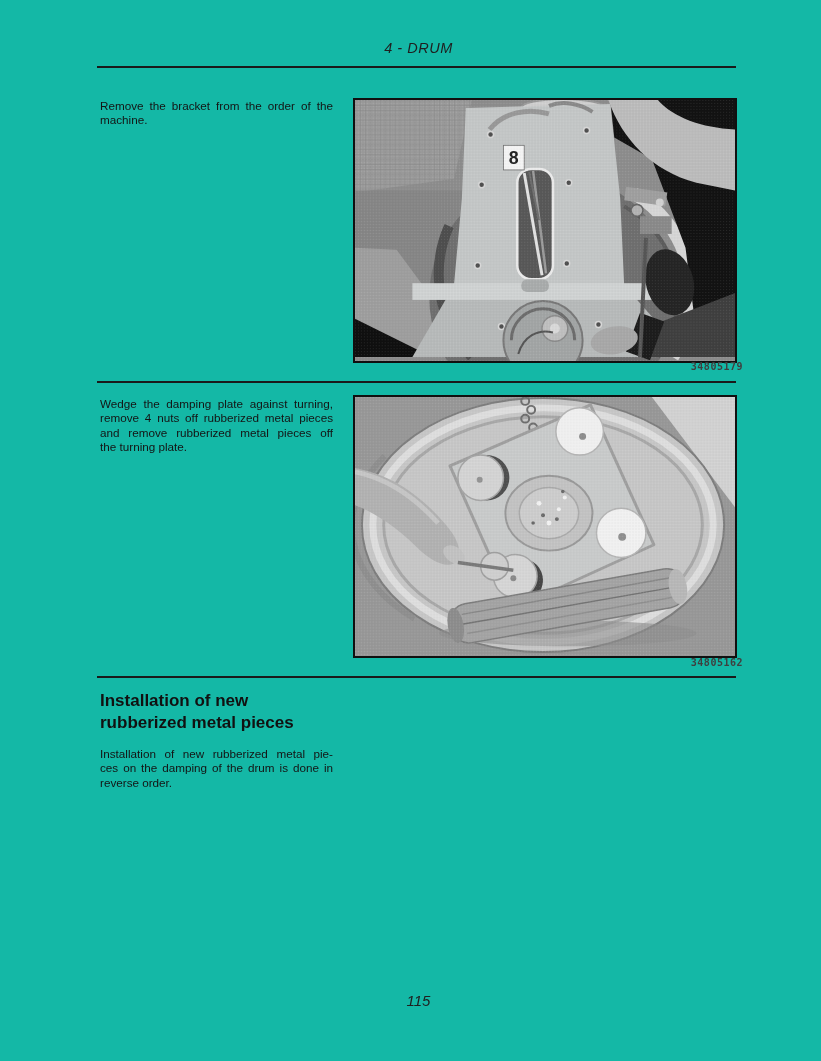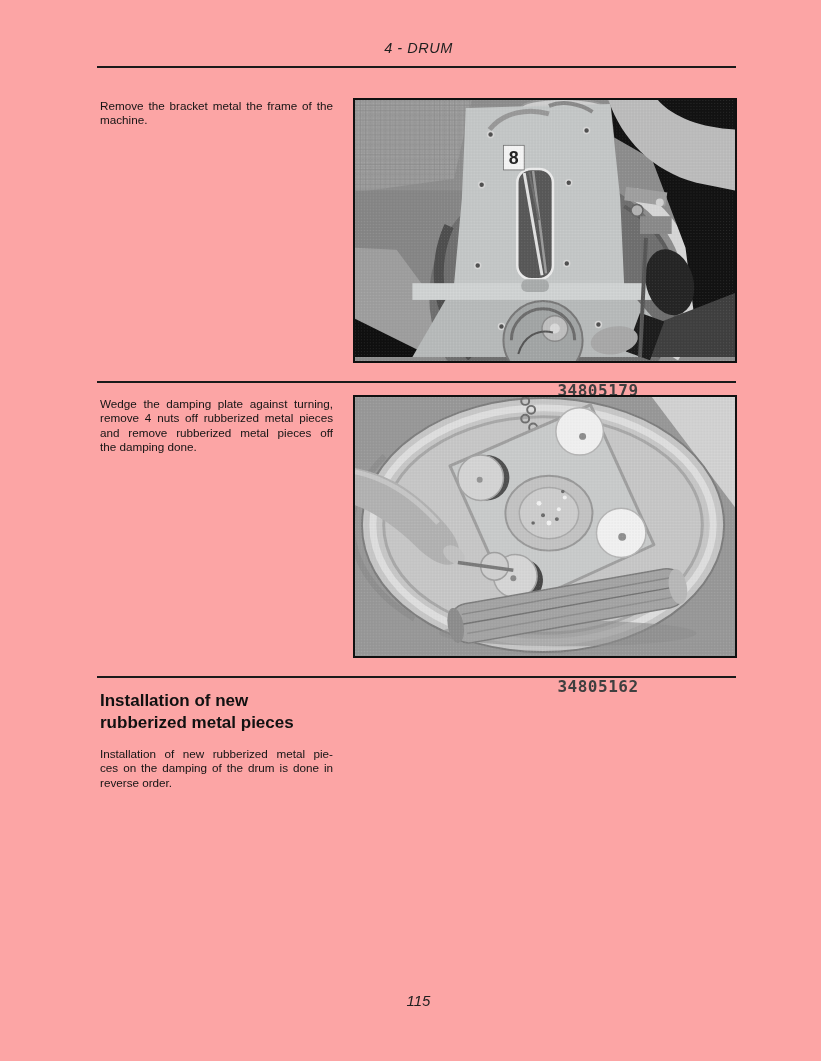--- a/index.html
+++ b/index.html
@@ -1,20 +1,20 @@
 <!DOCTYPE html>
 <html><head>
 <meta charset="utf-8">
 <style>
   html, body { margin: 0; padding: 0; background: #ffffff; }
   #page {
     position: relative;
     width: 821px;
     height: 1061px;
-    background: #fca5a5;
+    background: #14b8a6;
     font-family: "Liberation Sans", sans-serif;
     color: #1a1a1a;
     overflow: hidden;
   }
   .header-title {
     position: absolute; left: 97px; top: 40px; width: 643px;
     text-align: center; font-style: italic; font-size: 14.5px;
     letter-spacing: 0.5px; color: #1f1f1f;
   }
   .rule {
@@ -43,42 +43,42 @@
   }
   .photo {
     position: absolute; left: 353px; width: 384px;
     border: 2px solid #101010; box-sizing: border-box;
     background: #8d8d8d;
   }
   .photo-1 { top: 98px;  height: 265px; }
   .photo-2 { top: 395px; height: 263px; }
   .photo svg { display: block; width: 100%; height: 100%; }
   .photo-id {
-    position: absolute; left: 453px; width: 290px; text-align: center;
+    position: absolute; left: 453px; width: 290px; text-align: right;
     font-family: "DejaVu Sans Mono", monospace; font-weight: bold;
-    font-size: 16px; letter-spacing: 0.5px; color: #3f3f3f; margin-top: 20px;
+    font-size: 10px; letter-spacing: 0.5px; color: #3f3f3f;
   }
   .photo-id-1 { top: 361px; }
   .photo-id-2 { top: 657px; }
   .page-number {
     position: absolute; left: 97px; top: 992px; width: 643px;
     text-align: center; font-style: italic; font-size: 15px;
     color: #1f1f1f;
   }
 </style>
 </head>
 <body>
 
 <div id="page">
 
   <div class="header-title">4 - DRUM</div>
   <div class="rule rule-header"></div>
 
   <div class="text-block text-step1">
-      <div class="tline">Remove the bracket metal the frame of the</div>
+      <div class="tline">Remove the bracket from the order of the</div>
       <div class="tline tline-last">machine.</div>
     </div>
 
   <div class="photo photo-1">
     <svg viewBox="0 0 384 265" preserveAspectRatio="none">
       <defs>
         <pattern id="grid1" width="5" height="5" patternUnits="userSpaceOnUse">
           <path d="M0 0H5M0 0V5" stroke="#767676" stroke-width="0.8" fill="none"></path>
         </pattern>
         <pattern id="dth1" width="3" height="3" patternUnits="userSpaceOnUse">
@@ -155,21 +155,21 @@
     </svg>
   </div>
   <div class="photo-id photo-id-1">34805179</div>
 
   <div class="rule rule-mid"></div>
 
   <div class="text-block text-step2">
       <div class="tline">Wedge the damping plate against turning,</div>
       <div class="tline">remove 4 nuts off rubberized metal pieces</div>
       <div class="tline">and remove rubberized metal pieces off</div>
-      <div class="tline tline-last">the damping done.</div>
+      <div class="tline tline-last">the turning plate.</div>
     </div>
 
   <div class="photo photo-2">
     <svg viewBox="0 0 384 263" preserveAspectRatio="none">
       <defs>
         <pattern id="dth2" width="3" height="3" patternUnits="userSpaceOnUse">
           <rect x="0" y="0" width="1" height="1" fill="#ffffff"></rect>
           <rect x="1.5" y="1.5" width="1" height="1" fill="#1a1a1a"></rect>
         </pattern>
       </defs>

